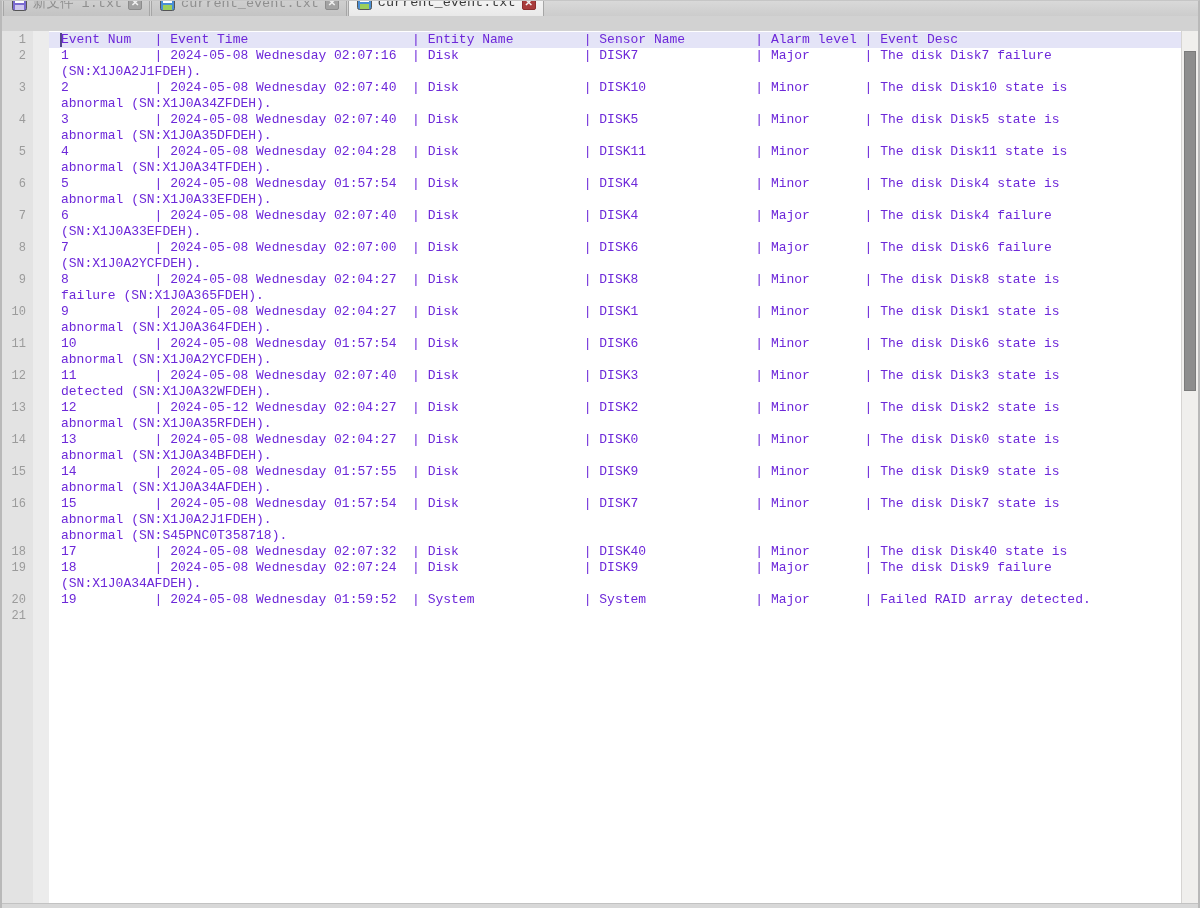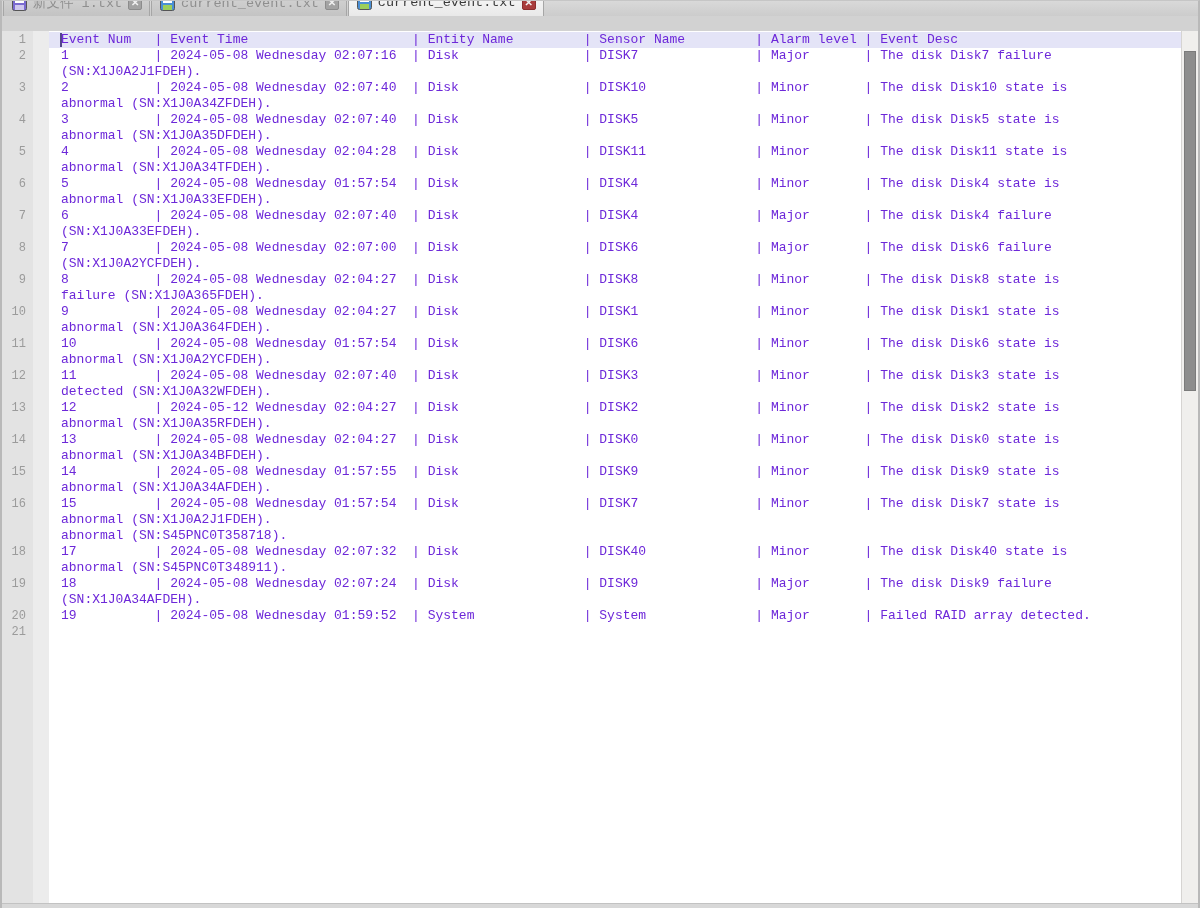--- a/index.html
+++ b/index.html
@@ -275,25 +275,20 @@
           <div class="num"></div>
           <div class="fold"></div>
           <div class="text">abnormal (SN:S45PNC0T358718).</div>
         </div>
         <div class="line">
           <div class="num">18</div>
           <div class="fold"></div>
           <div class="text">17          | 2024-05-08 Wednesday 02:07:32  | Disk                | DISK40              | Minor       | The disk Disk40 state is</div>
         </div>
         <div class="line">
-          <div class="num"></div>
-          <div class="fold"></div>
-          <div class="text">abnormal (SN:S45PNC0T348911).</div>
-        </div>
-        <div class="line">
           <div class="num">19</div>
           <div class="fold"></div>
           <div class="text">18          | 2024-05-08 Wednesday 02:07:24  | Disk                | DISK9               | Major       | The disk Disk9 failure</div>
         </div>
         <div class="line">
           <div class="num"></div>
           <div class="fold"></div>
           <div class="text">(SN:X1J0A34AFDEH).</div>
         </div>
         <div class="line">

